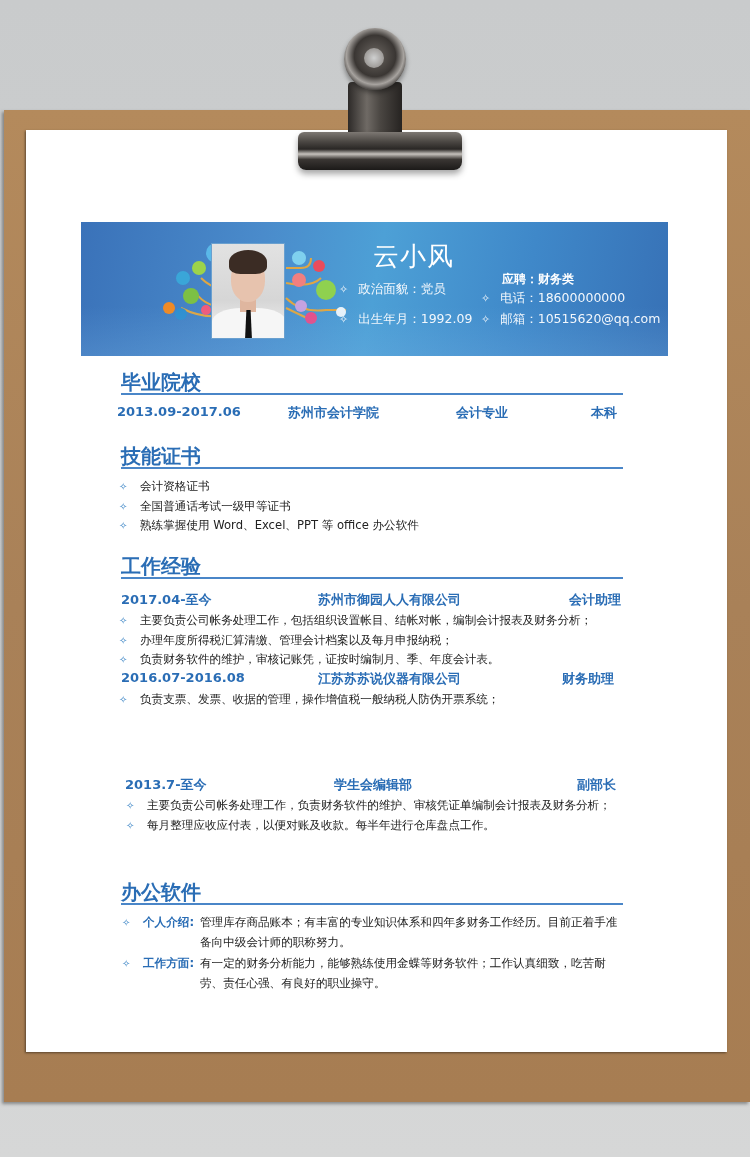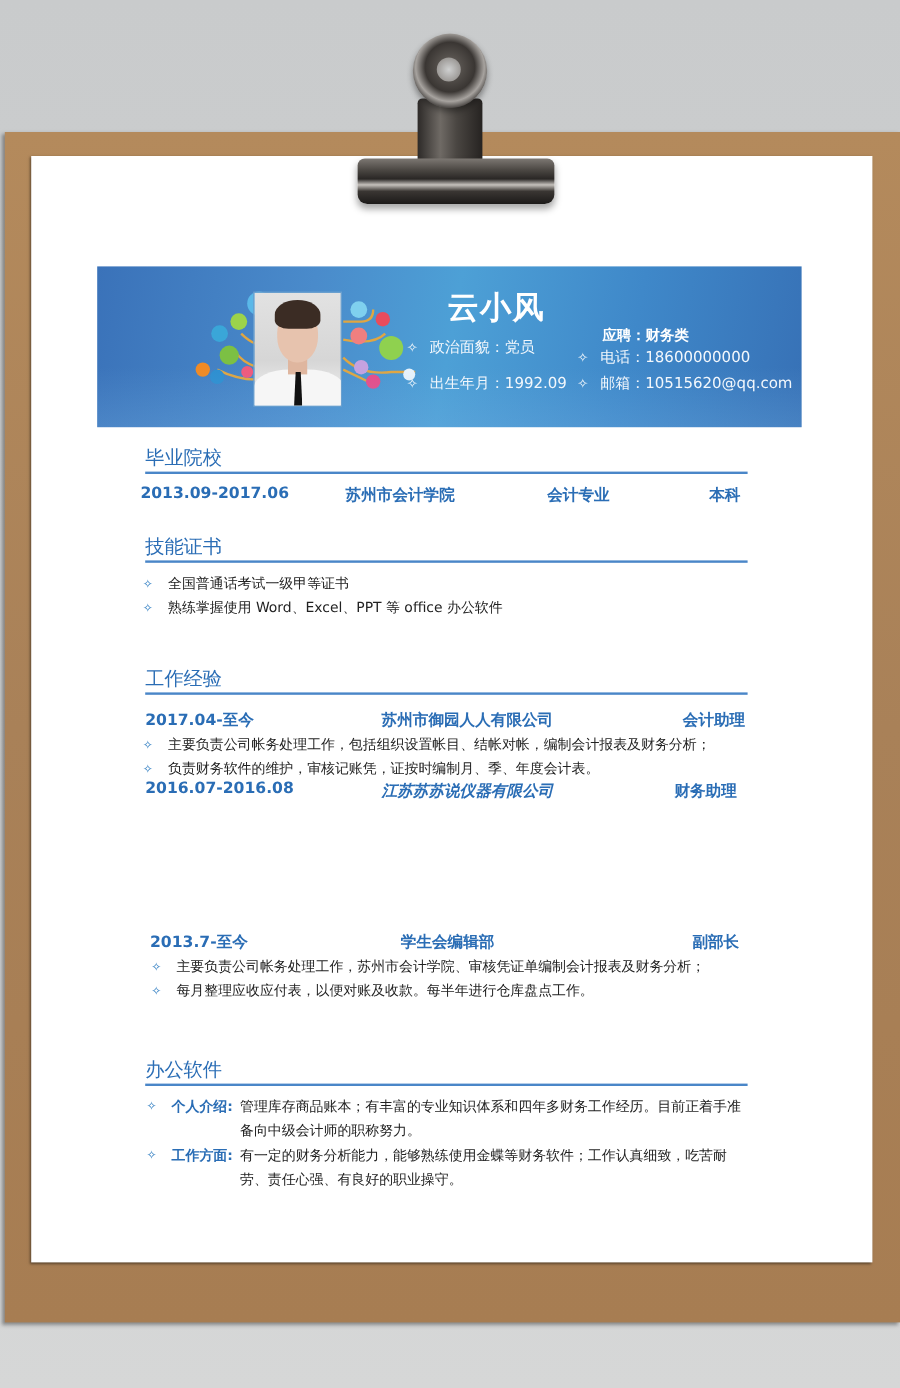--- a/index.html
+++ b/index.html
@@ -57,31 +57,31 @@
     border: 1px solid #6aa0cf;
     background: linear-gradient(180deg, #e2e2e2 0%, #d6d6d6 60%, #f4f4f4 100%);
     overflow: hidden; z-index: 2;
   }
   .photo .hair { position: absolute; left: 17px; top: 6px; width: 38px; height: 24px; border-radius: 50% 50% 30% 30%; background: #3b2c24; }
   .photo .face { position: absolute; left: 19px; top: 14px; width: 34px; height: 44px; border-radius: 45% 45% 48% 48%; background: #e7c3ae; }
   .photo .neckp { position: absolute; left: 28px; top: 54px; width: 16px; height: 14px; background: #dfb69f; }
   .photo .shirt { position: absolute; left: 0; top: 64px; width: 74px; height: 34px; border-radius: 40% 40% 0 0; background: #f6f6f6; }
   .photo .tie { position: absolute; left: 33px; top: 66px; width: 7px; height: 30px; background: #111; clip-path: polygon(20% 0, 80% 0, 100% 100%, 0 100%); }
   .name {
-    position: absolute; left: 292px; top: 17px; font-size: 26px; font-weight: bold; color: #ffffff; letter-spacing: 1px; z-index: 2; text-align: center;
+    position: absolute; left: 292px; top: 17px; font-size: 26px; font-weight: normal; color: #ffffff; letter-spacing: 1px; z-index: 2; text-align: center;
   }
   .apply {
     position: absolute; left: 421px; top: 29px; font-size: 12px; font-weight: bold; color: #ffffff; z-index: 2; margin-top: 20px;
   }
   .info { position: absolute; font-size: 12.5px; color: #f2f7fc; white-space: nowrap; z-index: 2; }
   .info .star { margin-right: 10px; font-size: 11px; }
   
   .section { position: absolute; left: 121px; width: 502px; }
   .sec-title {
-    font-size: 16px; font-weight: normal; color: #2a6db5; height: 24px; line-height: 22px;
+    font-size: 20px; font-weight: bold; color: #2a6db5; height: 24px; line-height: 22px;
     border-bottom: 2px solid #4a86c8; padding-left: 0;
   }
   .row-head {
     position: relative; height: 20px; font-size: 13px; font-weight: bold; color: #2a6db5; white-space: nowrap;
   }
   .row-head span { position: absolute; top: 0; }
   .bullets { list-style: none; }
   .bullets li {
     font-size: 11.6px; color: #222; height: 19.5px; line-height: 19.5px; white-space: nowrap;
   }
@@ -165,53 +165,56 @@
     <span style="left:-4px;">2013.09-2017.06</span>
     <span style="left:167px;">苏州市会计学院</span>
     <span style="left:335px;">会计专业</span>
     <span style="left:470px;">本科</span>
   </div>
 </div>
 
 <div class="section" style="top:445px;">
   <div class="sec-title">技能证书</div>
   <ul class="bullets" style="margin-top:8px; margin-left:-3px;">
+    <li><span class="star">✧</span><span>会计资格证书</span></li>
     <li><span class="star">✧</span><span>全国普通话考试一级甲等证书</span></li>
     <li><span class="star">✧</span><span>熟练掌握使用 Word、Excel、PPT 等 office 办公软件</span></li>
   </ul>
 </div>
 
 <div class="section" style="top:555px;">
   <div class="sec-title">工作经验</div>
   <div class="row-head" style="margin-top:12px;">
     <span style="left:0;">2017.04-至今</span>
     <span style="left:197px;">苏州市御园人人有限公司</span>
     <span style="left:448px;">会计助理</span>
   </div>
   <ul class="bullets" style="margin-left:-3px;">
     <li><span class="star">✧</span><span>主要负责公司帐务处理工作，包括组织设置帐目、结帐对帐，编制会计报表及财务分析；</span></li>
+    <li><span class="star">✧</span><span>办理年度所得税汇算清缴、管理会计档案以及每月申报纳税；</span></li>
     <li><span class="star">✧</span><span>负责财务软件的维护，审核记账凭，证按时编制月、季、年度会计表。</span></li>
   </ul>
   <div class="row-head">
     <span style="left:0;">2016.07-2016.08</span>
-    <span style="left:197px;font-style:italic;">江苏苏苏说仪器有限公司</span>
+    <span style="left:197px;">江苏苏苏说仪器有限公司</span>
     <span style="left:441px;">财务助理</span>
   </div>
   <ul class="bullets" style="margin-left:-3px;">
+    <li><span class="star">✧</span><span>负责支票、发票、收据的管理，操作增值税一般纳税人防伪开票系统；</span></li>
   </ul>
 </div>
 
 <div class="section" style="top:766px;">
   <div class="row-head" style="margin-top:10px;">
     <span style="left:4px;">2013.7-至今</span>
     <span style="left:213px;">学生会编辑部</span>
     <span style="left:456px;">副部长</span>
   </div>
   <ul class="bullets" style="margin-left:4px;">
-    <li><span class="star">✧</span><span>主要负责公司帐务处理工作，苏州市会计学院、审核凭证单编制会计报表及财务分析；</span></li>
+    <li><span class="star">✧</span><span>主要负责公司帐务处理工作，负责财务软件的维护、审核凭证单编制会计报表及财务分析；</span></li>
     <li><span class="star">✧</span><span>每月整理应收应付表，以便对账及收款。每半年进行仓库盘点工作。</span></li>
   </ul>
 </div>
 
 <div class="section" style="top:881px;">
   <div class="sec-title">办公软件</div>
   <ul class="eval" style="list-style:none; margin-top:8px; margin-left:0;">
     <li style="margin-bottom:2px;">
       <span class="star">✧</span>
       <span class="lab">个人介绍:</span>

